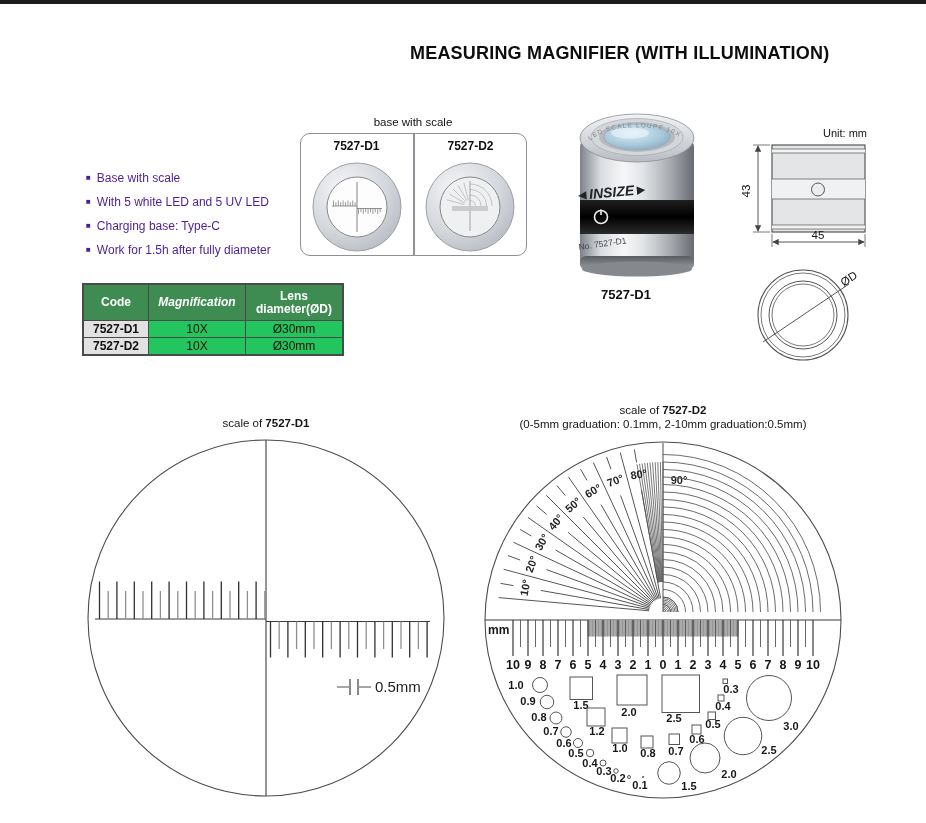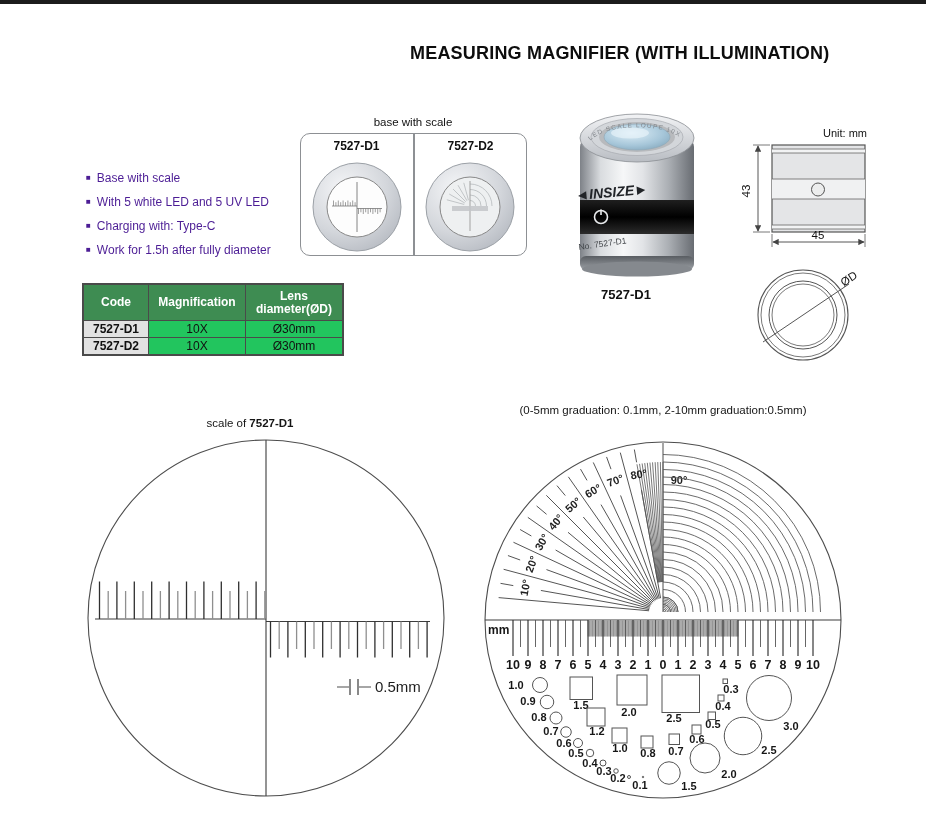--- a/index.html
+++ b/index.html
@@ -42,21 +42,21 @@
 
 <div id="page">
 
   <div id="top-bar" style="background: rgb(28, 28, 28);"></div>
 
   <div id="page-title">MEASURING MAGNIFIER (WITH ILLUMINATION)</div>
 
   <ul id="feature-list">
       <li><span class="bullet">■</span><span>Base with scale</span></li>
       <li><span class="bullet">■</span><span>With 5 white LED and 5 UV LED</span></li>
-      <li><span class="bullet">■</span><span>Charging with: Type-C</span></li>
+      <li><span class="bullet">■</span><span>Charging base: Type-C</span></li>
       <li><span class="bullet">■</span><span>Work for 1.5h after fully diameter</span></li>
     </ul>
 
   <div id="base-box-caption" class="abs">base with scale</div>
   <div id="base-box"></div>
   <div id="base-box-divider"></div>
   <div id="variant-left" class="variant-label">7527-D1</div>
   <div id="variant-right" class="variant-label">7527-D2</div>
   <svg id="insets-svg" style="left:300px;top:133px" width="227" height="123" viewBox="300 133 227 123">
       <defs>
@@ -201,42 +201,43 @@
       <circle cx="803" cy="315" r="31" fill="none" stroke="#555" stroke-width="0.8"></circle>
       <line x1="763" y1="342" x2="849" y2="284" stroke="#444" stroke-width="0.9"></line>
       <text x="851" y="282" transform="rotate(-33 851 282)" text-anchor="middle" font-size="11.5" fill="#111">ØD</text>
     </g>
   </svg>
 
   <table id="spec-table">
     <thead>
       <tr>
         <th style="background: rgb(62, 140, 82);">Code</th>
-        <th style="background: rgb(62, 140, 82);">Magnification</th>
+        <th style="background: rgb(62, 140, 82); font-style: italic;">Magnification</th>
         <th style="background: rgb(62, 140, 82);">Lens diameter(ØD)</th>
       </tr>
     </thead>
     <tbody>
       <tr>
         <td class="code">7527-D1</td>
         <td>10X</td>
         <td>Ø30mm</td>
       </tr>
       <tr>
         <td class="code">7527-D2</td>
         <td>10X</td>
         <td>Ø30mm</td>
       </tr>
     </tbody>
   </table>
 
-  <div class="caption" style="left:170px;top:417px;width:160px">
+  <div class="caption" style="left:186px;top:417px;width:160px">
     <span>scale of </span><b>7527-D1</b>
   </div>
   <div class="caption" style="left:513px;top:404px;width:300px">
+    <div><span>scale of </span><b>7527-D2</b></div>
     <div>(0-5mm graduation: 0.1mm, 2-10mm graduation:0.5mm)</div>
   </div>
 
   <svg id="d1-svg" style="left:80px;top:430px" width="380" height="375" viewBox="80 430 380 375">
       <g>
         <circle cx="266" cy="618" r="178" fill="none" stroke="#4d4d4d" stroke-width="1.1"></circle>
         <line x1="266" y1="440" x2="266" y2="796" stroke="#3c3c3c" stroke-width="1.1"></line>
       </g>
       <g>
         <line x1="95" y1="619" x2="266" y2="619" stroke="#3c3c3c" stroke-width="1.1"></line>

